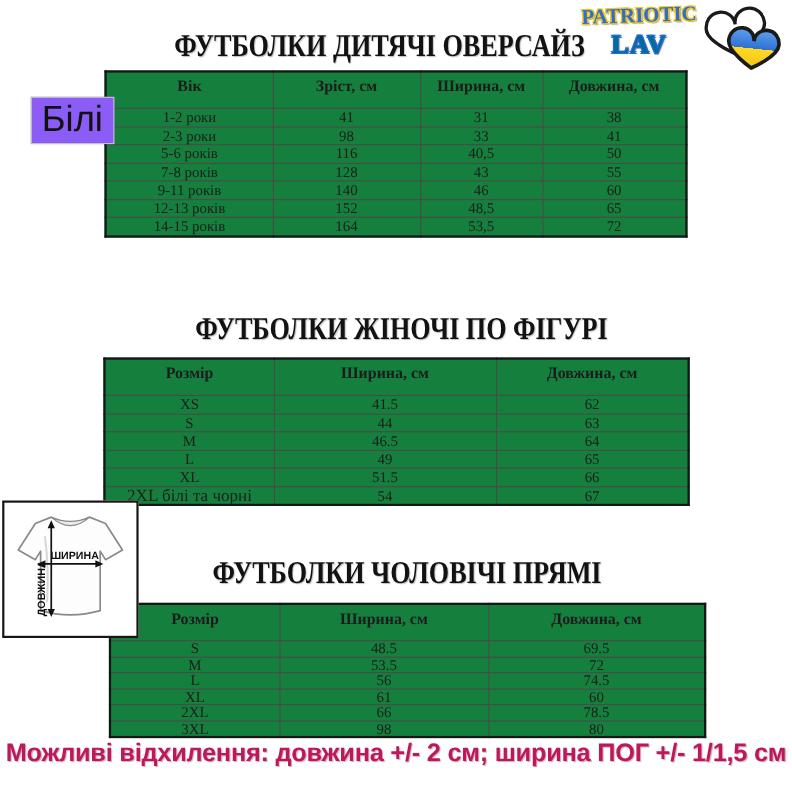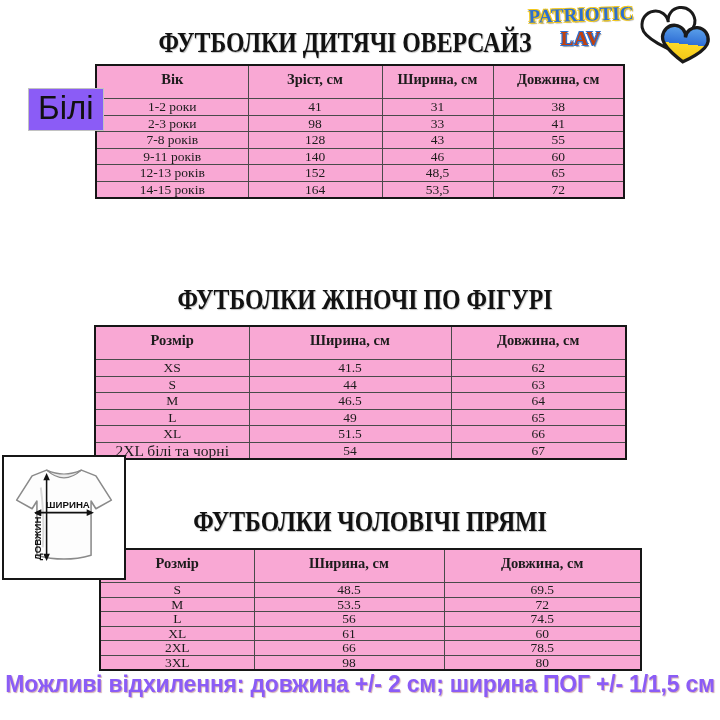--- a/index.html
+++ b/index.html
@@ -14,52 +14,52 @@
   .title-1{left:85px;top:26px;width:520px;}
   .title-2{left:95px;top:283px;width:540px;}
   .title-3{left:100px;top:505px;width:540px;}
 
   
   .logo-text{position:absolute;left:520px;top:5px;width:122px;text-align:center;line-height:1;}
   .logo-line1{font-family:"Liberation Serif",serif;font-weight:bold;font-size:19px;letter-spacing:0px;
               color:#2d6ed0;
               text-shadow:-1px -1px 0 #f2c71c,1px -1px 0 #f2c71c,-1px 1px 0 #f2c71c,1px 1px 0 #f2c71c,1.5px 1.5px 1px rgba(0,0,0,.4);
               transform:rotate(-2deg);}
-  .logo-line2{margin-top:5px;font-family:"Liberation Serif",serif;font-weight:bold;font-size:19px;letter-spacing:1px;
-              color:#c2410c;
+  .logo-line2{margin-top:5px;font-family:"Liberation Serif",serif;font-weight:bold;font-size:24px;letter-spacing:1px;
+              color:#0369a1;
               text-shadow:-1px -1px 0 #2d6ed0,1px -1px 0 #2d6ed0,-1px 1px 0 #2d6ed0,1px 1px 0 #2d6ed0,1.5px 1.5px 1px rgba(0,0,0,.4);}
   .hearts{position:absolute;left:634px;top:0px;width:86px;height:82px;}
 
   
   .variant{position:absolute;left:28px;top:88px;z-index:3;background:#8b5cf6;border:1px solid #c2c2c2;
            font-size:33px;color:#111;padding:0px 9px 3px 9px;line-height:1.15;}
 
   
-  table.size-table{position:absolute;border-collapse:collapse;table-layout:fixed;background:#f9a8d4;
+  table.size-table{position:absolute;border-collapse:collapse;table-layout:fixed;background:#15803d;
                    border:2px solid #161616;}
   .size-table th,.size-table td{border:1px solid #4a4a4a;text-align:center;
                    font-family:"Liberation Serif",serif;color:#1c1c1c;overflow:visible;padding:0;}
   .size-table th{font-size:14.5px;font-weight:bold;vertical-align:top;padding-top:5px;height:27px;}
   .size-table td{font-size:13.5px;line-height:1;}
   .t1{left:95px;top:64px;width:528px;}
   .t1 td{height:15.5px;}
   .t2{left:94px;top:325px;width:531px;}
   .t2 td{height:15.5px;}
   .t2 tr:last-child td:first-child{white-space:nowrap;font-size:15.5px;}
   .t3{left:99px;top:548px;width:541px;}
   .t3 td{height:13.5px;}
 
   
   .tshirt-box{position:absolute;left:2px;top:455px;width:120px;height:121px;background:#fff;
               border:2px solid #161616;z-index:2;}
 
   
   .footer-note{position:absolute;left:0;top:671px;width:720px;text-align:center;white-space:nowrap;
                font-family:"Liberation Sans",sans-serif;font-weight:bold;font-size:23px;letter-spacing:-0.2px;
-               color:#8b5cf6;text-shadow:1px 1px 1px rgba(120,10,40,0.35);}
+               color:#be185d;text-shadow:1px 1px 1px rgba(120,10,40,0.35);}
 </style>
 </head>
 <body>
 
 <div class="page">
 
   <div class="sec-title title-1">ФУТБОЛКИ ДИТЯЧІ ОВЕРСАЙЗ</div>
 
   <div class="logo-text">
     <div class="logo-line1">PATRIOTIC</div>
@@ -103,20 +103,26 @@
           <td>31</td>
           <td>38</td>
         </tr>
         <tr>
           <td>2-3 роки</td>
           <td>98</td>
           <td>33</td>
           <td>41</td>
         </tr>
         <tr>
+          <td>5-6 років</td>
+          <td>116</td>
+          <td>40,5</td>
+          <td>50</td>
+        </tr>
+        <tr>
           <td>7-8 років</td>
           <td>128</td>
           <td>43</td>
           <td>55</td>
         </tr>
         <tr>
           <td>9-11 років</td>
           <td>140</td>
           <td>46</td>
           <td>60</td>

